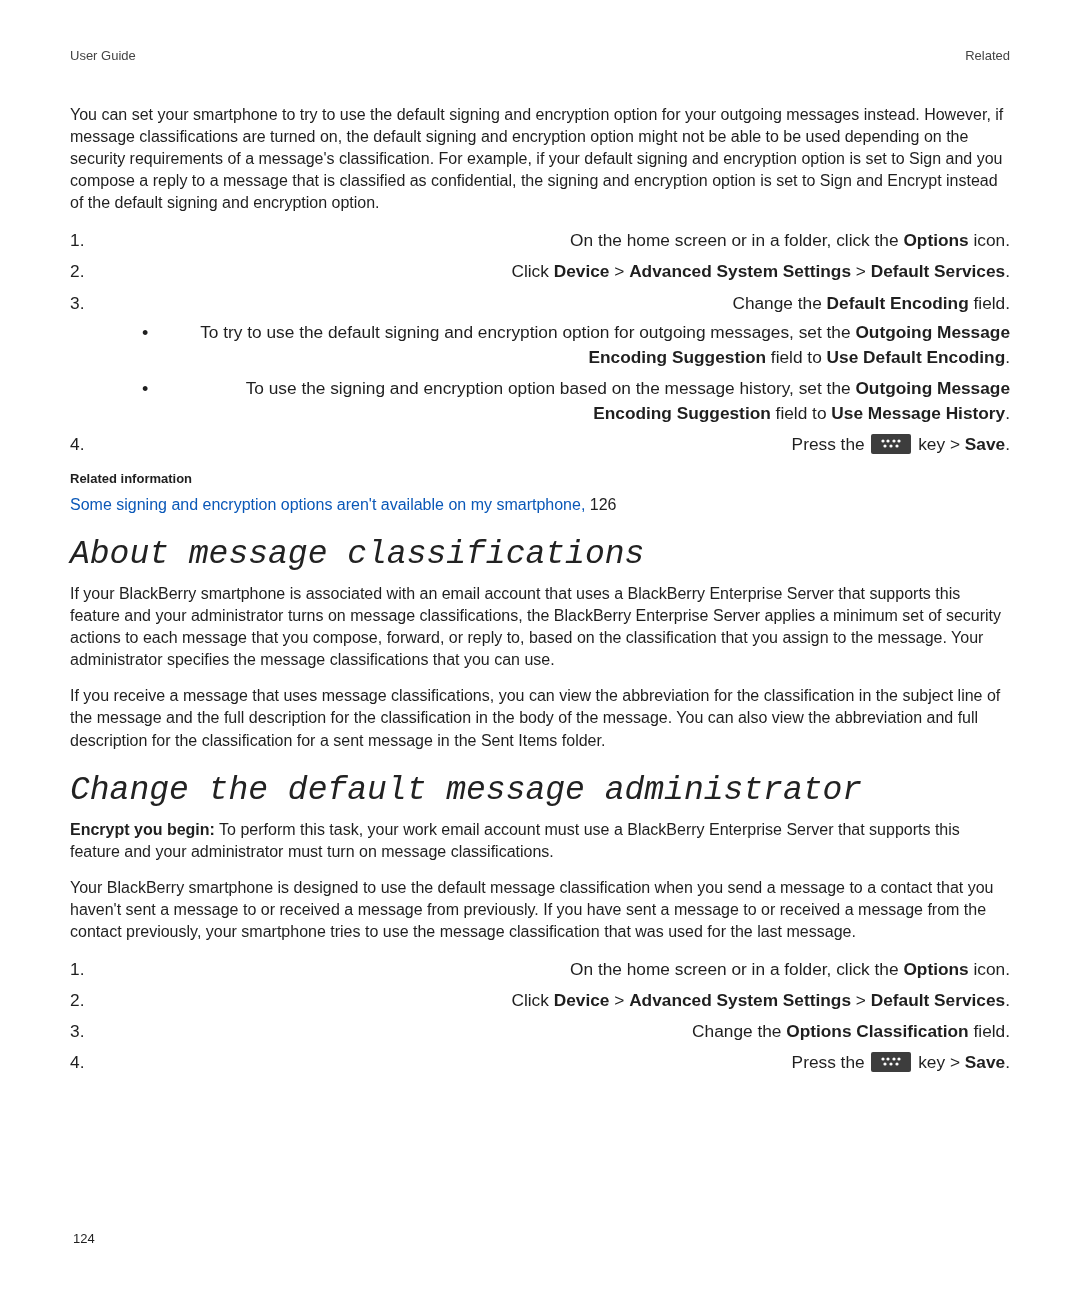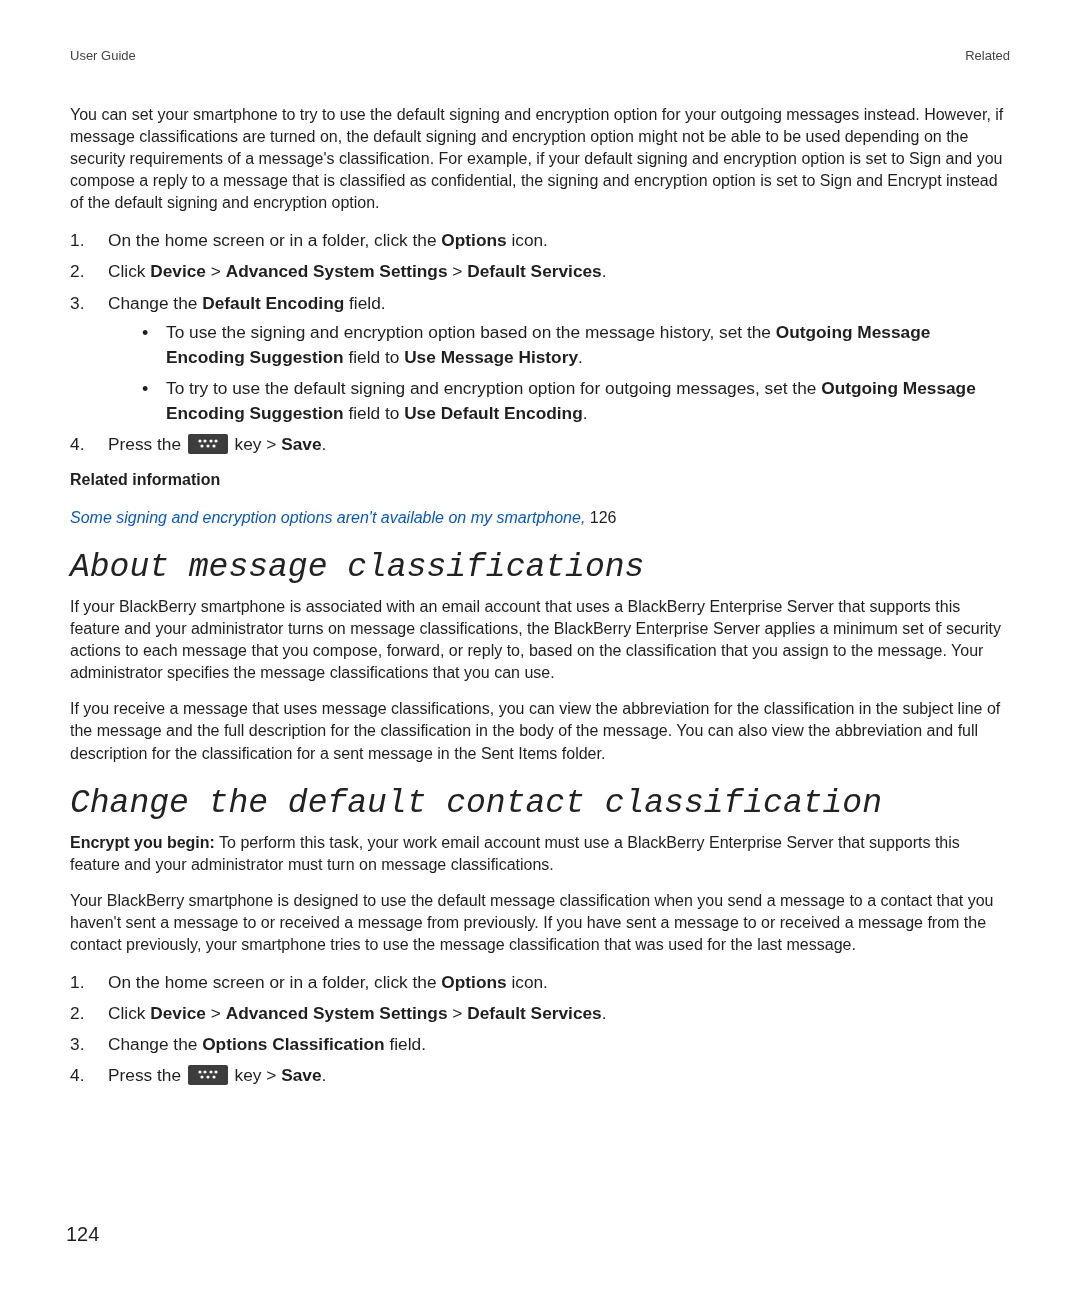--- a/index.html
+++ b/index.html
@@ -28,20 +28,21 @@
     counter-reset: step;
     margin: 4px 0 14px 0;
   }
   ol.steps > li {
     counter-increment: step;
     font-size: 17.3px;
     line-height: 1.45;
     padding-left: 38px;
     position: relative;
     margin-bottom: 6px;
+    text-align: right;
   }
   ol.steps > li::before {
     content: counter(step) ".";
     position: absolute;
     left: 0;
     top: 0;
   }
   ul.bullets {
     list-style: none;
     margin: 4px 0 4px 0;
@@ -56,25 +57,25 @@
   }
   ul.bullets > li::before {
     content: "•";
     position: absolute;
     left: 6px;
     top: 0;
     font-size: 18px;
   }
   .bold { font-weight: 700; }
   .related-heading {
-    font-size: 16px;
+    font-size: 13px;
     font-weight: 700;
-    margin: 12px 0 18px 0;
+    margin: 12px 0 8px 0;
   }
-  .link { color: #0a58b8; font-style: italic; }
+  .link { color: #0a58b8; }
   h2.section-title {
     font-family: Liberation Mono, monospace;
     font-style: italic;
     font-weight: 400;
     font-size: 33px;
     color: #222;
     margin: 20px 0 10px 0;
   }
   .bb-key {
     display: inline-block;
@@ -82,23 +83,23 @@
     height: 20px;
     background: #3d3d3d;
     vertical-align: -4px;
     position: relative;
     border-radius: 2px;
     margin: 0 2px;
   }
   .bb-key svg { position: absolute; left: 0; top: 0; }
   .page-number {
     position: absolute;
-    left: 66px;
+    left: 73px;
     bottom: 50px;
-    font-size: 20px;
+    font-size: 13px;
   }
   .seg { }
 </style>
 </head>
 <body>
 
 <div class="header-row">
   <span>User Guide</span>
   <span>Related</span>
 </div>
@@ -109,24 +110,24 @@
   <li>
     <span class="seg">On the home screen or in a folder, click the </span><span class="bold">Options</span><span class="seg"> icon.</span>
   </li>
   <li>
     <span class="seg">Click </span><span class="bold">Device</span><span class="seg"> &gt; </span><span class="bold">Advanced System Settings</span><span class="seg"> &gt; </span><span class="bold">Default Services</span><span class="seg">.</span>
   </li>
   <li>
     <span class="seg">Change the </span><span class="bold">Default Encoding</span><span class="seg"> field.</span>
     <ul class="bullets">
       <li>
-        <span class="seg">To use the signing and encryption option based on the message history, set the </span><span class="bold">Outgoing Message Encoding Suggestion</span><span class="seg"> field to </span><span class="bold">Use Message History</span><span class="seg">.</span>
+        <span class="seg">To try to use the default signing and encryption option for outgoing messages, set the </span><span class="bold">Outgoing Message Encoding Suggestion</span><span class="seg"> field to </span><span class="bold">Use Default Encoding</span><span class="seg">.</span>
       </li>
       <li>
-        <span class="seg">To try to use the default signing and encryption option for outgoing messages, set the </span><span class="bold">Outgoing Message Encoding Suggestion</span><span class="seg"> field to </span><span class="bold">Use Default Encoding</span><span class="seg">.</span>
+        <span class="seg">To use the signing and encryption option based on the message history, set the </span><span class="bold">Outgoing Message Encoding Suggestion</span><span class="seg"> field to </span><span class="bold">Use Message History</span><span class="seg">.</span>
       </li>
     </ul>
   </li>
   <li>
     <span class="seg">Press the </span><span class="bb-key"><svg width="40" height="20" viewBox="0 0 40 20">
           <g fill="#fff">
             <circle cx="12" cy="7" r="1.6"></circle>
             <circle cx="17" cy="7" r="1.6"></circle>
             <circle cx="23" cy="7" r="1.6"></circle>
             <circle cx="28" cy="7" r="1.6"></circle>
@@ -140,21 +141,21 @@
 
 <div class="related-heading">Related information</div>
 <p class="body-text tight">
   <span class="link">Some signing and encryption options aren't available on my smartphone, </span><span>126</span>
 </p>
 
 <h2 class="section-title">About message classifications</h2>
 <p class="body-text">If your BlackBerry smartphone is associated with an email account that uses a BlackBerry Enterprise Server that supports this feature and your administrator turns on message classifications, the BlackBerry Enterprise Server applies a minimum set of security actions to each message that you compose, forward, or reply to, based on the classification that you assign to the message. Your administrator specifies the message classifications that you can use.</p>
 <p class="body-text tight">If you receive a message that uses message classifications, you can view the abbreviation for the classification in the subject line of the message and the full description for the classification in the body of the message. You can also view the abbreviation and full description for the classification for a sent message in the Sent Items folder.</p>
 
-<h2 class="section-title">Change the default contact classification</h2>
+<h2 class="section-title">Change the default message administrator</h2>
 <p class="body-text">
   <span class="bold">Encrypt you begin:</span><span> To perform this task, your work email account must use a BlackBerry Enterprise Server that supports this feature and your administrator must turn on message classifications.</span>
 </p>
 <p class="body-text">Your BlackBerry smartphone is designed to use the default message classification when you send a message to a contact that you haven't sent a message to or received a message from previously. If you have sent a message to or received a message from the contact previously, your smartphone tries to use the message classification that was used for the last message.</p>
 
 <ol class="steps">
   <li>
     <span class="seg">On the home screen or in a folder, click the </span><span class="bold">Options</span><span class="seg"> icon.</span>
   </li>
   <li>

